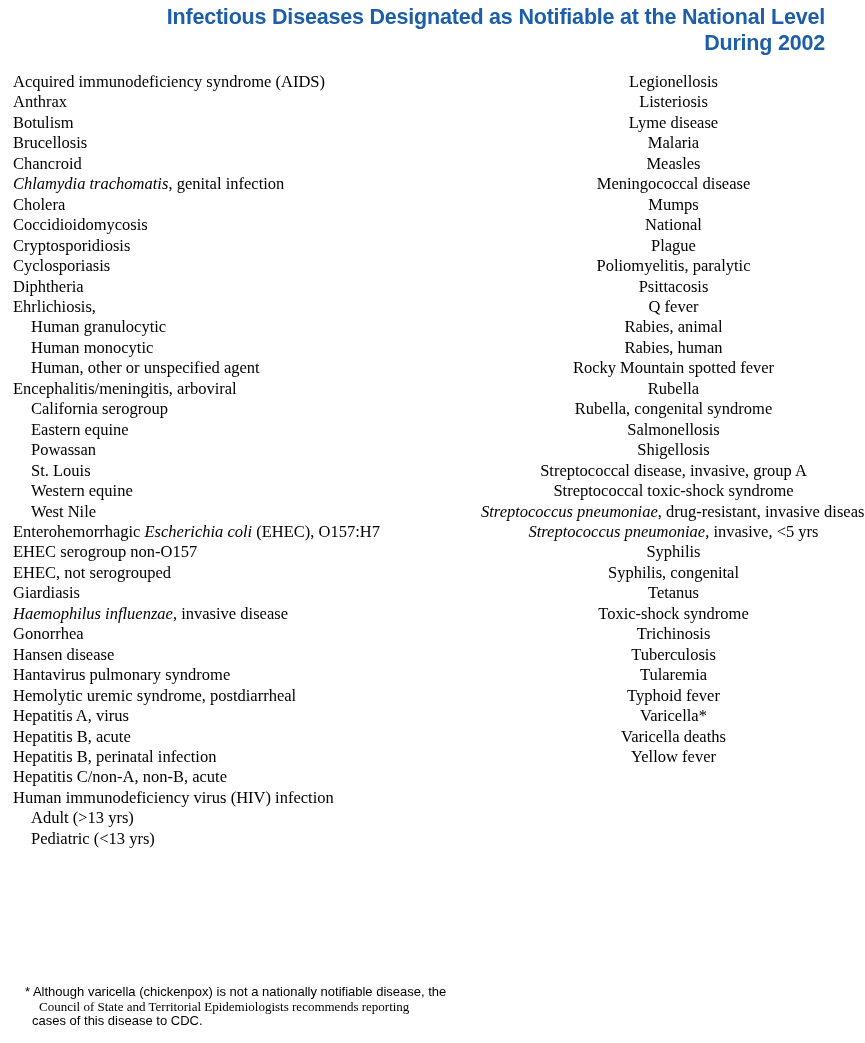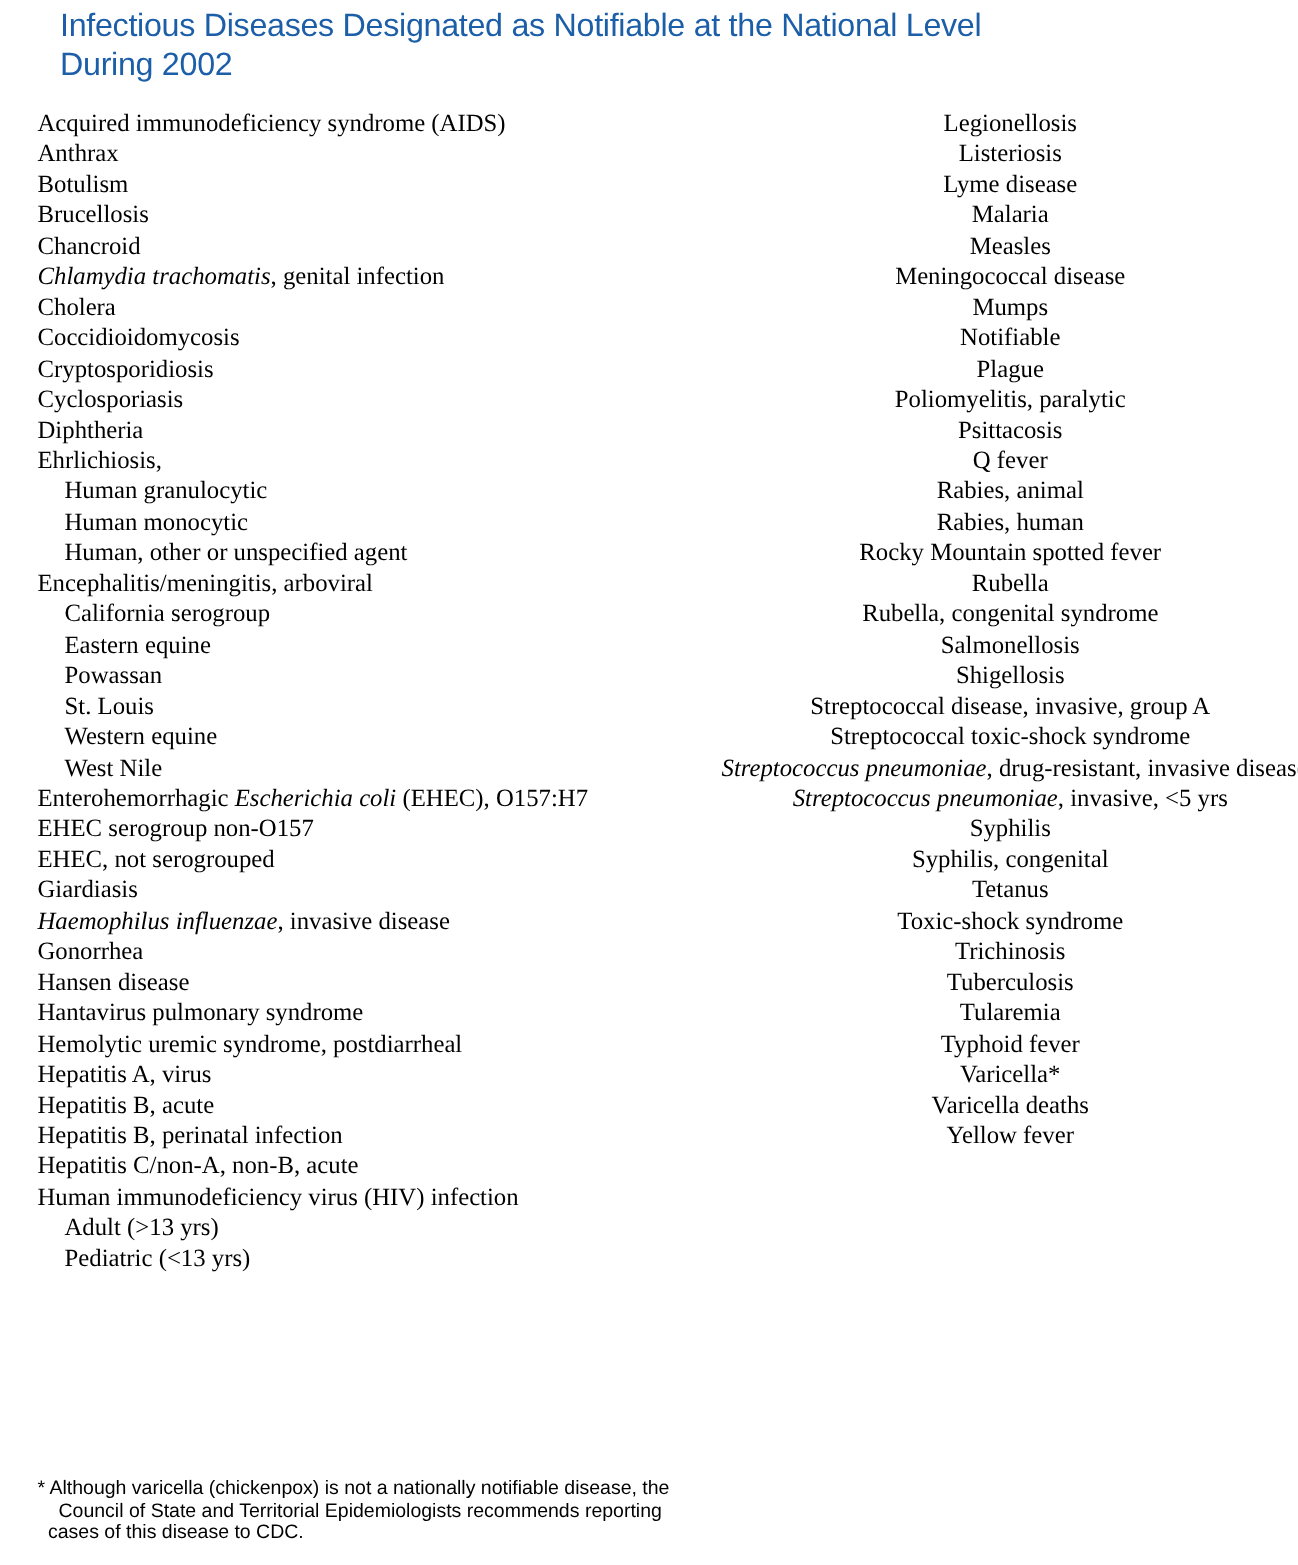--- a/index.html
+++ b/index.html
@@ -19,40 +19,40 @@
     position: relative;
     width: 865px;
     height: 1043px;
     box-sizing: border-box;
   }
   .title {
     position: absolute;
     top: 4px;
     left: 40px;
     width: 785px;
-    text-align: left;
+    text-align: right;
     color: #1c5fa8;
     font-family: "Liberation Sans", sans-serif;
-    font-weight: normal;
+    font-weight: bold;
     font-size: 21.5px;
     line-height: 26px;
     letter-spacing: -0.2px;
   }
   .columns {
     position: absolute;
     top: 72px;
     left: 0;
     width: 865px;
   }
   .col {
     position: absolute;
     top: 0;
   }
   .col-left {
-    left: 25px;
+    left: 13px;
     width: 430px;
   }
   .col-right {
     left: 481px;
     width: 385px;
     text-align: center;
   }
   .entry {
     font-size: 16.5px;
     line-height: 20.45px;
@@ -70,21 +70,21 @@
     top: 985px;
     width: 420px;
     font-family: "Liberation Sans", sans-serif;
     font-size: 13px;
     line-height: 14.5px;
     color: #000000;
   }
   .footnote .fn-line {
     white-space: nowrap;
   }
-  .footnote .fn-line.l2 { padding-left: 14px; }
+  .footnote .fn-line.l2 { padding-left: 14px; font-family: Liberation Serif, serif; }
   .footnote .fn-line.l3 { padding-left: 7px; }
 </style>
 </head>
 <body>
 
 <div class="page">
 
   <div class="title">
     <div>Infectious Diseases Designated as Notifiable at the National Level</div>
     <div>During 2002</div>
@@ -132,21 +132,21 @@
         <div class="entry indent"><span>Pediatric (&lt;13 yrs)</span></div>
       </div>
     <div class="col col-right" id="right-col">
         <div class="entry"><span>Legionellosis</span></div>
         <div class="entry"><span>Listeriosis</span></div>
         <div class="entry"><span>Lyme disease</span></div>
         <div class="entry"><span>Malaria</span></div>
         <div class="entry"><span>Measles</span></div>
         <div class="entry"><span>Meningococcal disease</span></div>
         <div class="entry"><span>Mumps</span></div>
-        <div class="entry"><span>Notifiable</span></div>
+        <div class="entry"><span>National</span></div>
         <div class="entry"><span>Plague</span></div>
         <div class="entry"><span>Poliomyelitis, paralytic</span></div>
         <div class="entry"><span>Psittacosis</span></div>
         <div class="entry"><span>Q fever</span></div>
         <div class="entry"><span>Rabies, animal</span></div>
         <div class="entry"><span>Rabies, human</span></div>
         <div class="entry"><span>Rocky Mountain spotted fever</span></div>
         <div class="entry"><span>Rubella</span></div>
         <div class="entry"><span>Rubella, congenital syndrome</span></div>
         <div class="entry"><span>Salmonellosis</span></div>

